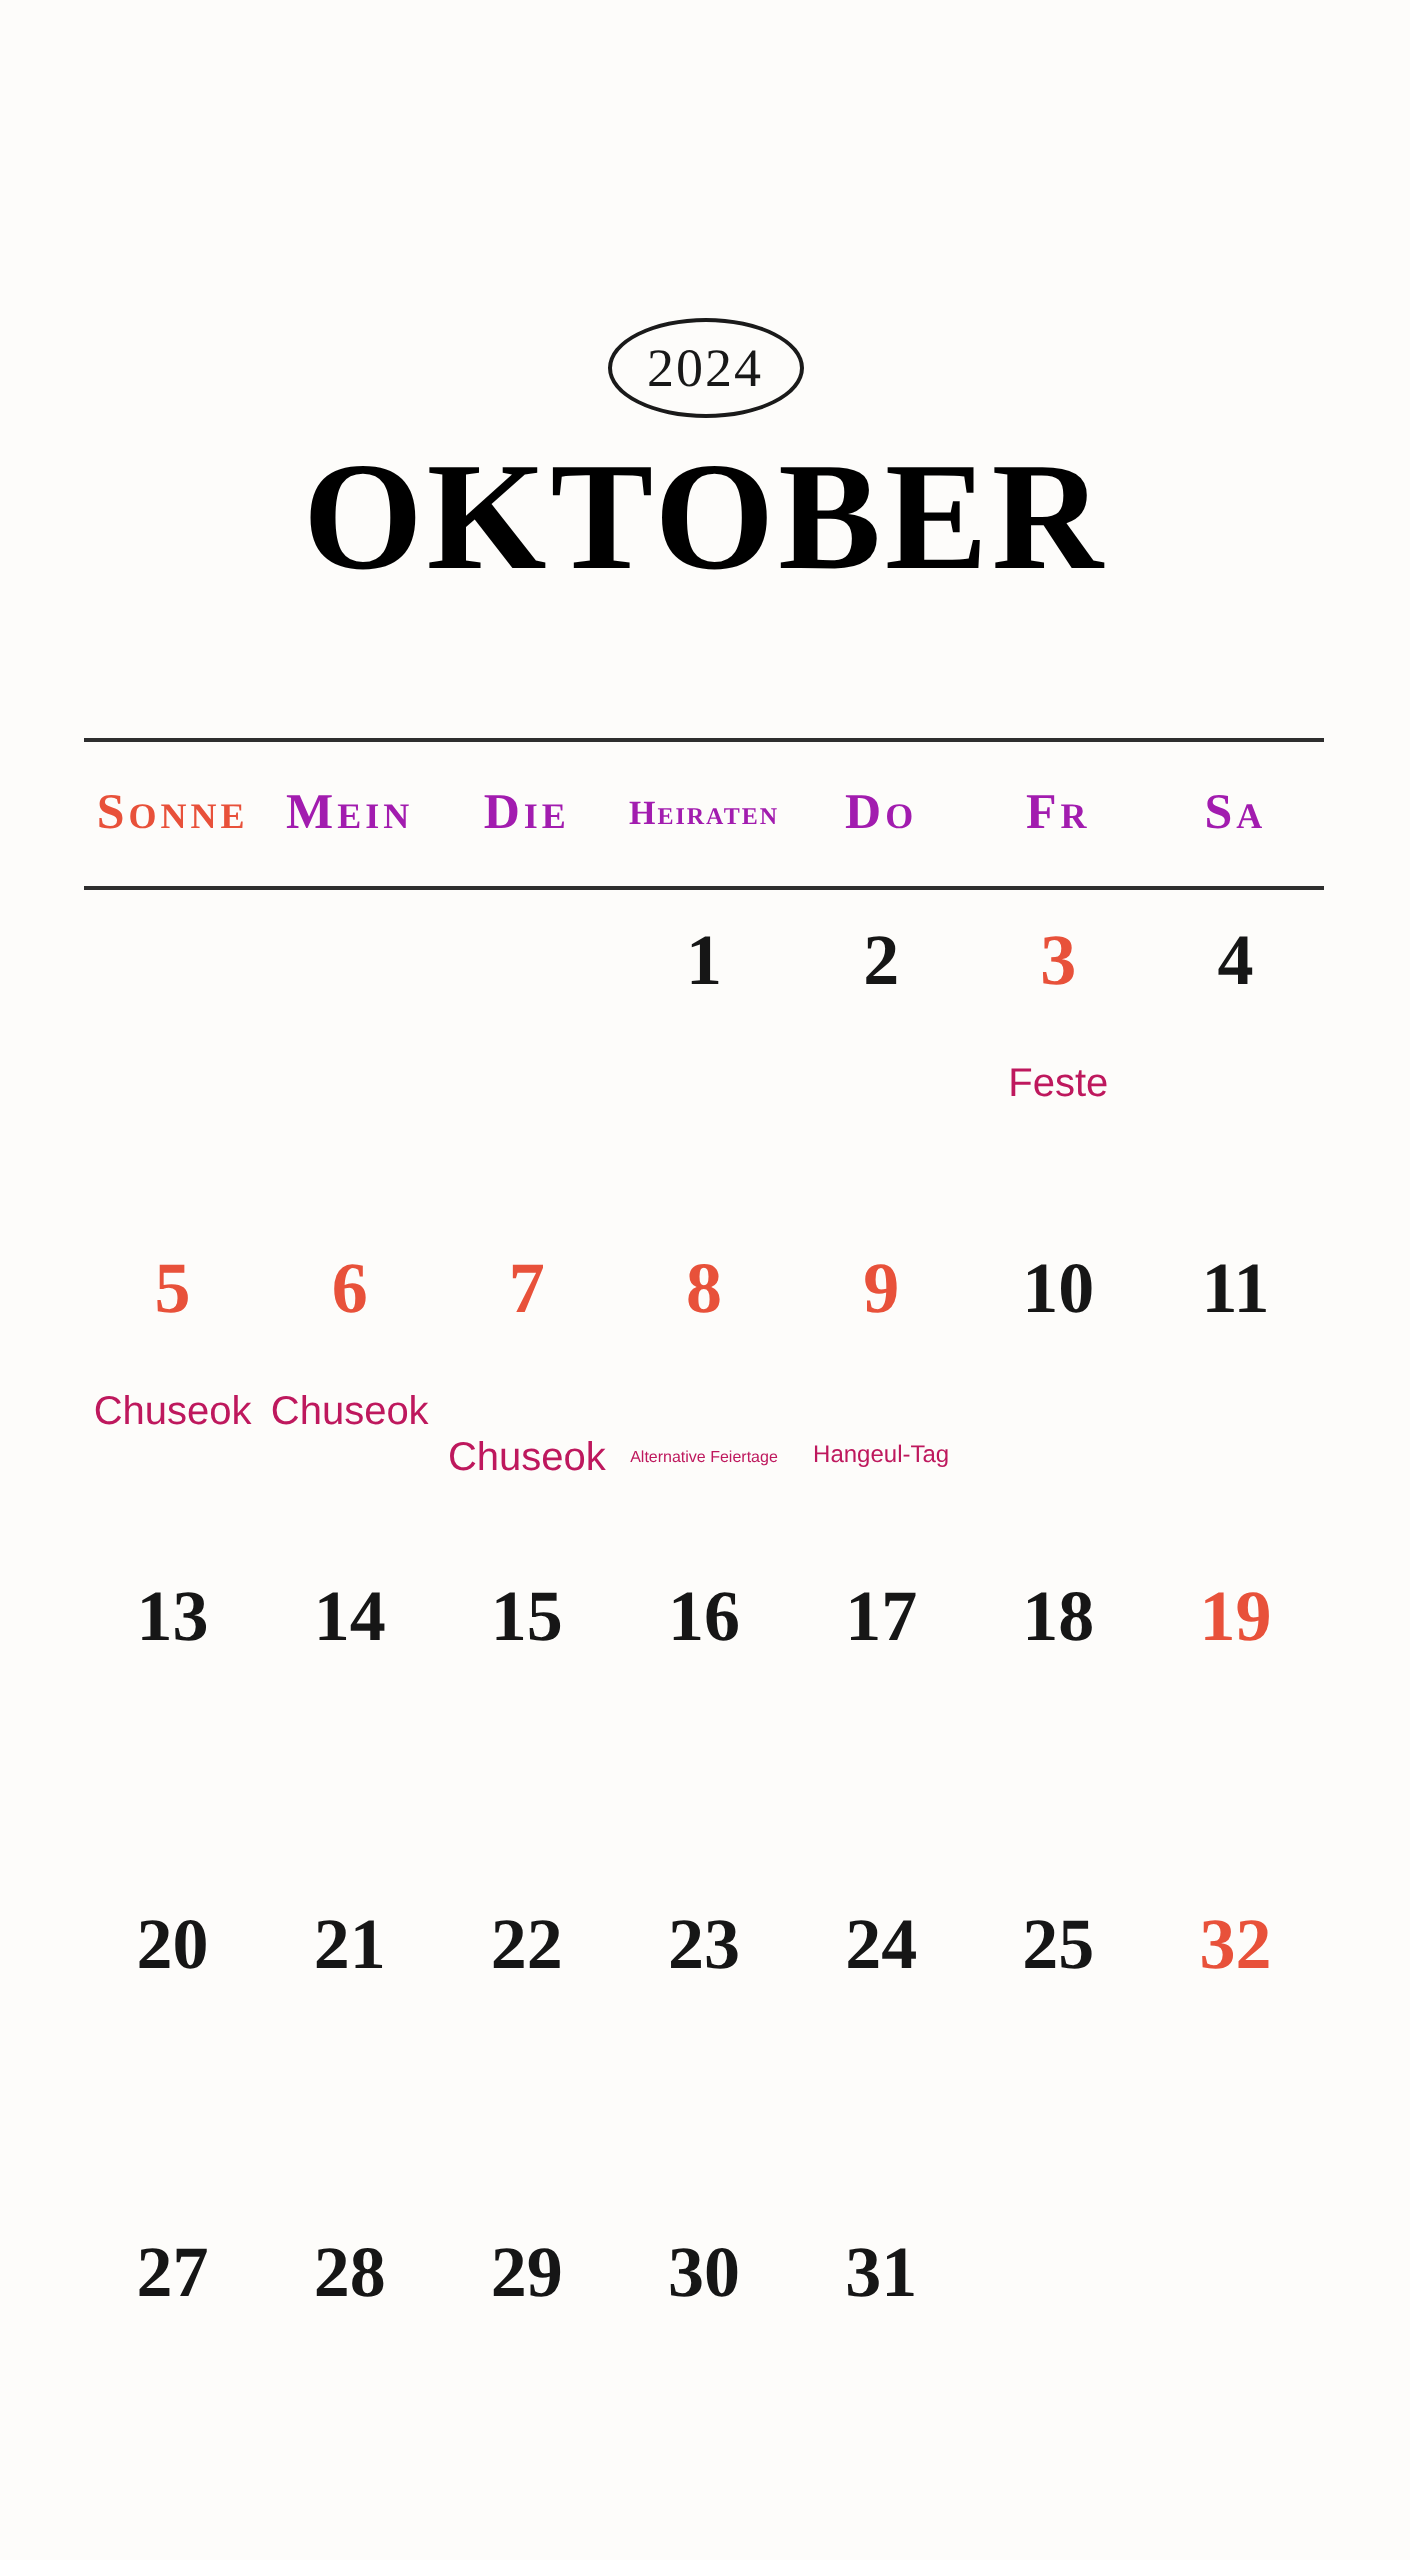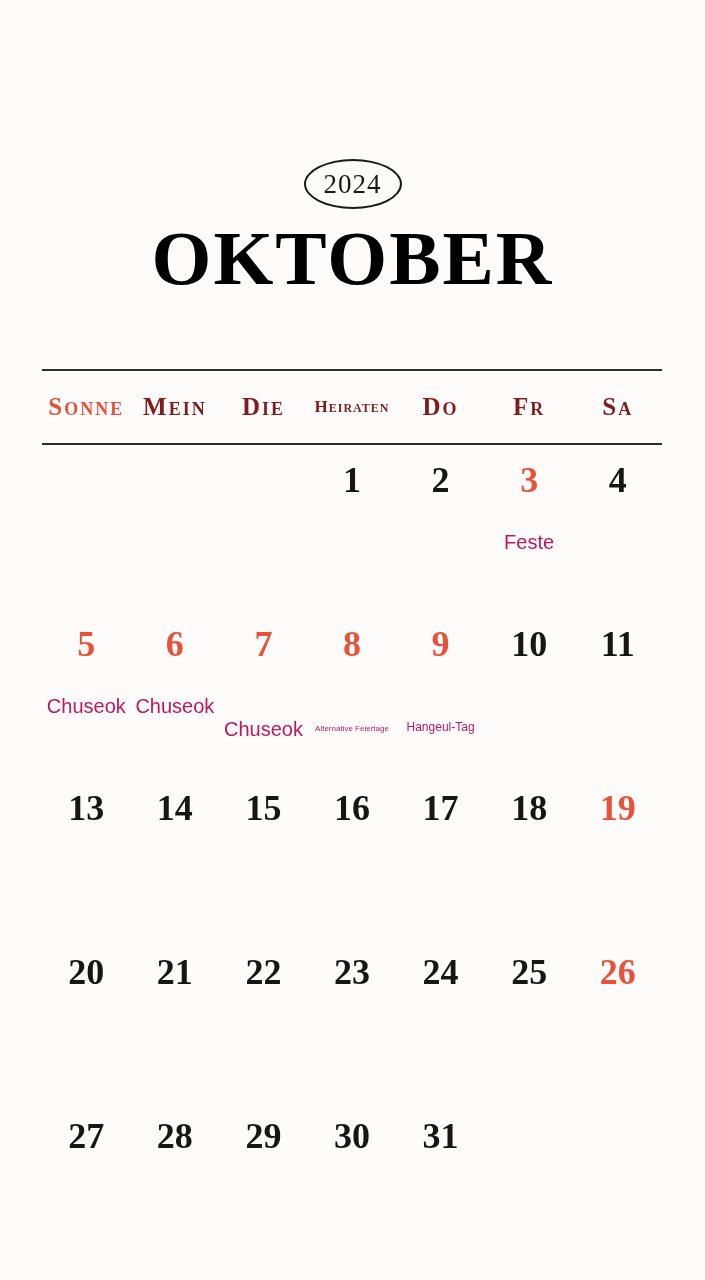--- a/index.html
+++ b/index.html
@@ -50,21 +50,21 @@
     border-bottom: 2px solid #2e2e2e;
     text-align: center;
   }
   .weekday {
     font-family: "Liberation Serif", serif;
     font-weight: 700;
     font-variant: small-caps;
     font-variant-caps: small-caps;
     font-size: 25px;
     letter-spacing: 2px;
-    color: #7f1d1d;
+    color: #a21caf;
   }
   .weekday.accent { color: #E8513A; }
   .weekday.small { font-size: 17px; letter-spacing: 1px; }
   .grid {
     display: grid;
     grid-template-columns: repeat(7, 1fr);
     grid-auto-rows: 164px;
   }
   .cell {
     position: relative;
@@ -140,21 +140,21 @@
         <div class="cell"><span class="day-number">16</span></div>
         <div class="cell"><span class="day-number">17</span></div>
         <div class="cell"><span class="day-number">18</span></div>
         <div class="cell"><span class="day-number red">19</span></div>
         <div class="cell"><span class="day-number">20</span></div>
         <div class="cell"><span class="day-number">21</span></div>
         <div class="cell"><span class="day-number">22</span></div>
         <div class="cell"><span class="day-number">23</span></div>
         <div class="cell"><span class="day-number">24</span></div>
         <div class="cell"><span class="day-number">25</span></div>
-        <div class="cell"><span class="day-number red">26</span></div>
+        <div class="cell"><span class="day-number red">32</span></div>
         <div class="cell"><span class="day-number">27</span></div>
         <div class="cell"><span class="day-number">28</span></div>
         <div class="cell"><span class="day-number">29</span></div>
         <div class="cell"><span class="day-number">30</span></div>
         <div class="cell"><span class="day-number">31</span></div>
         <div class="cell"></div>
       </div>
 
   </div>
 

